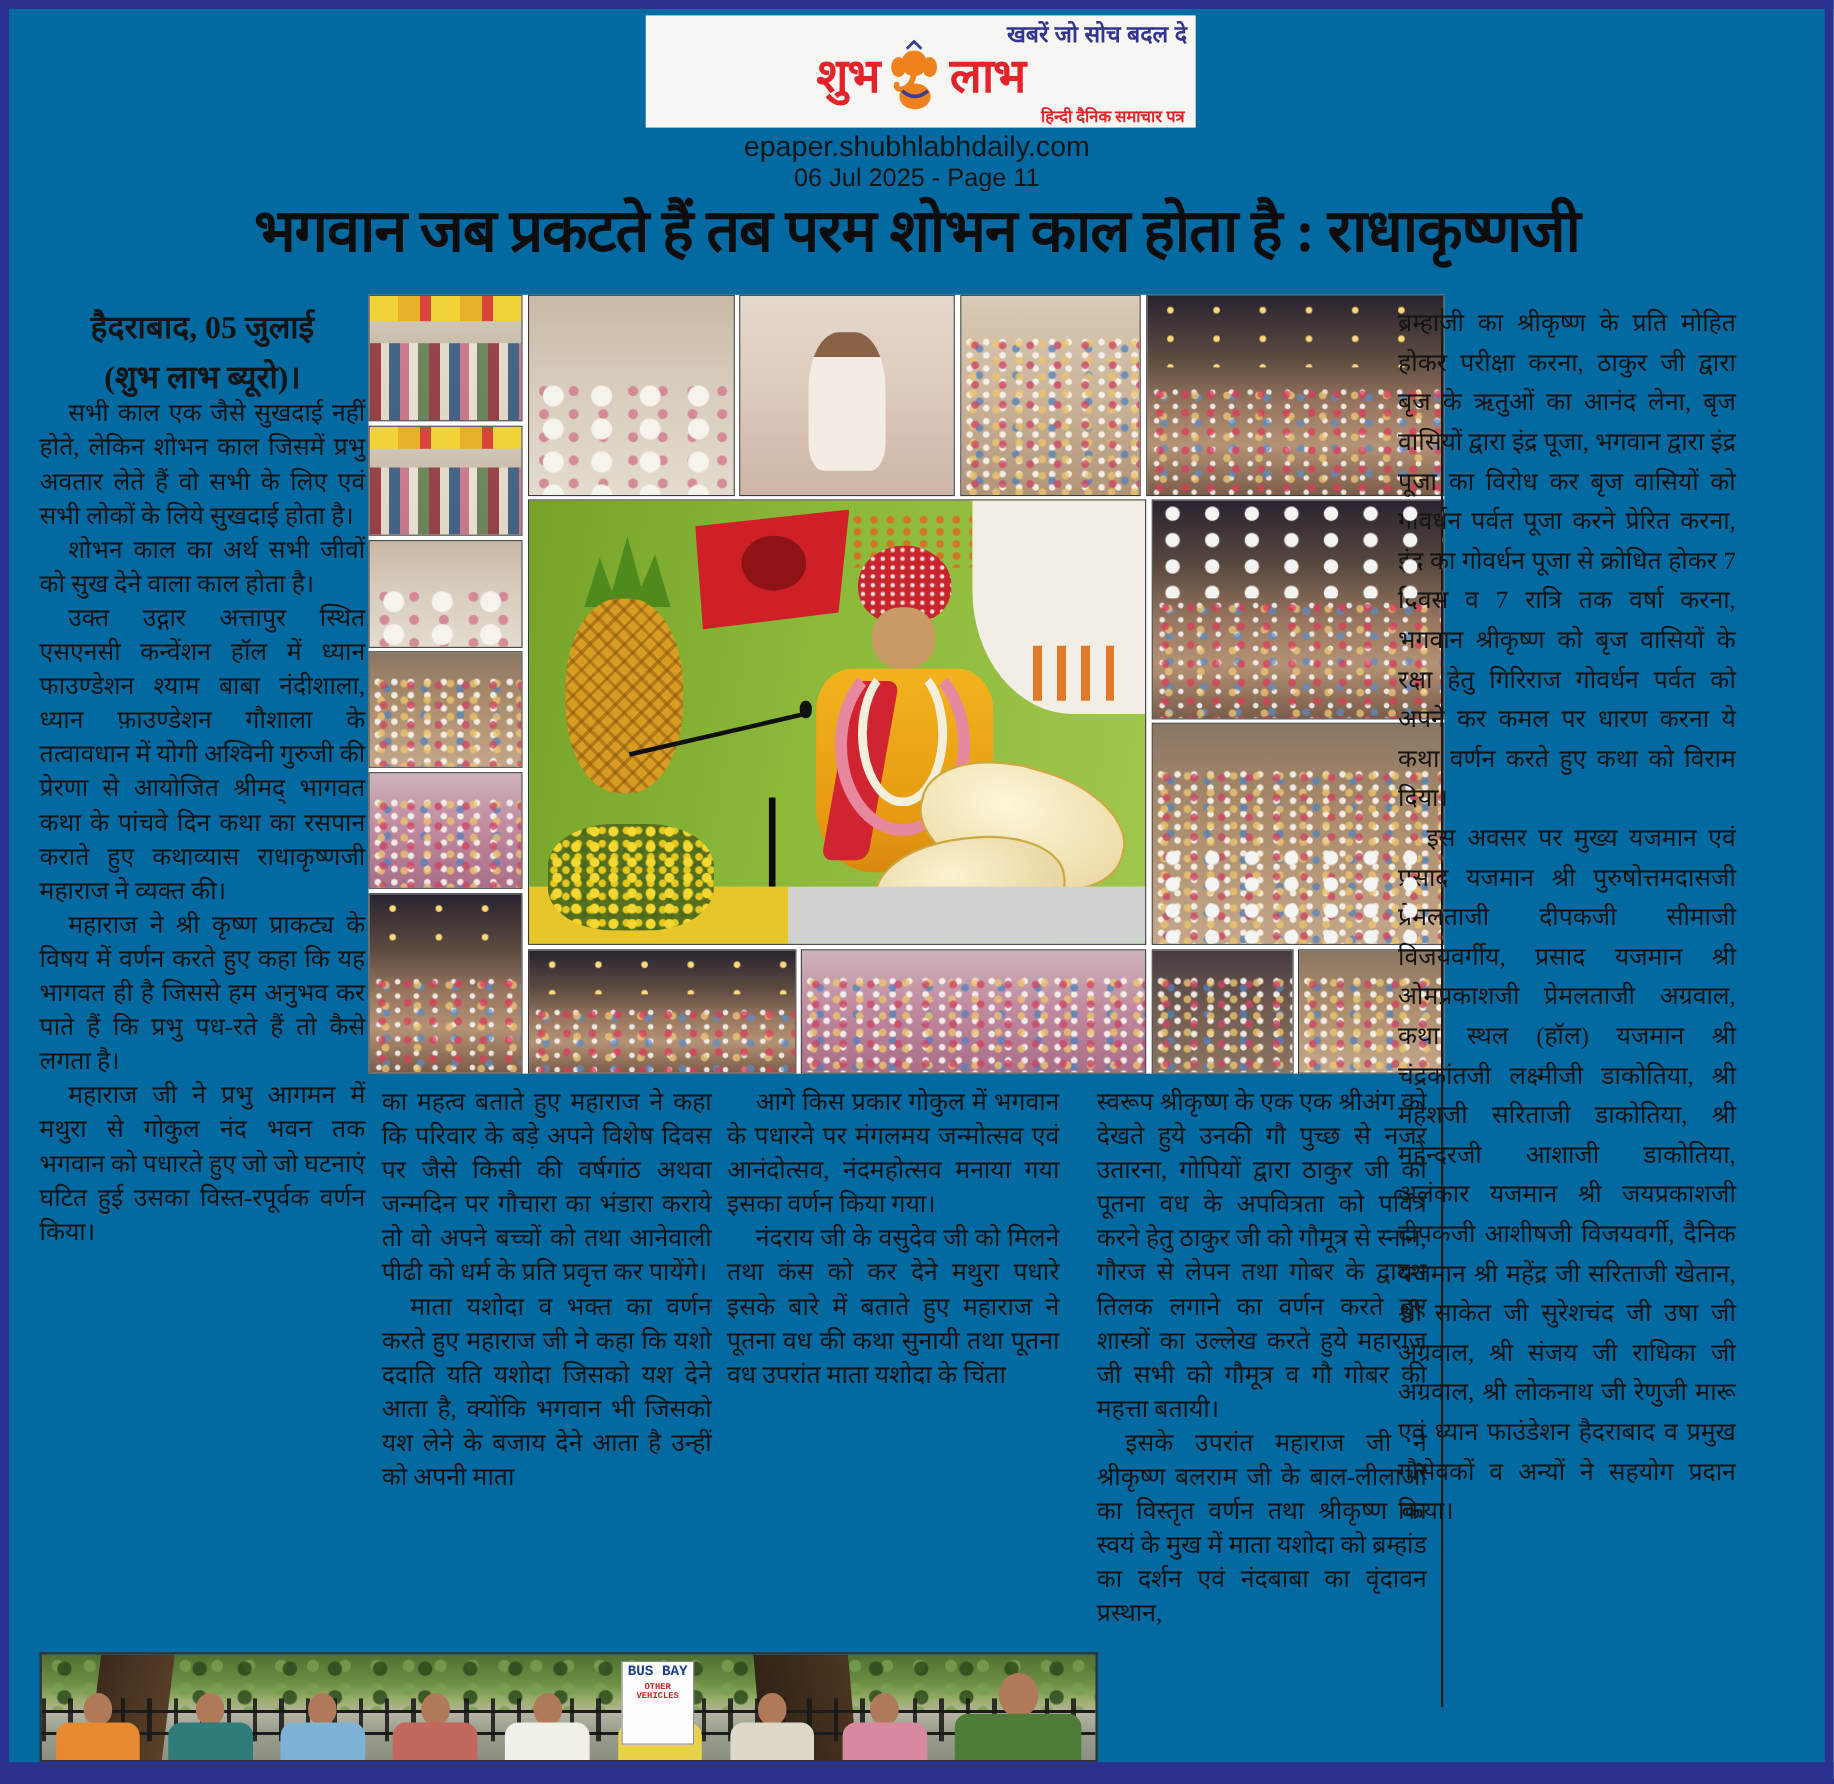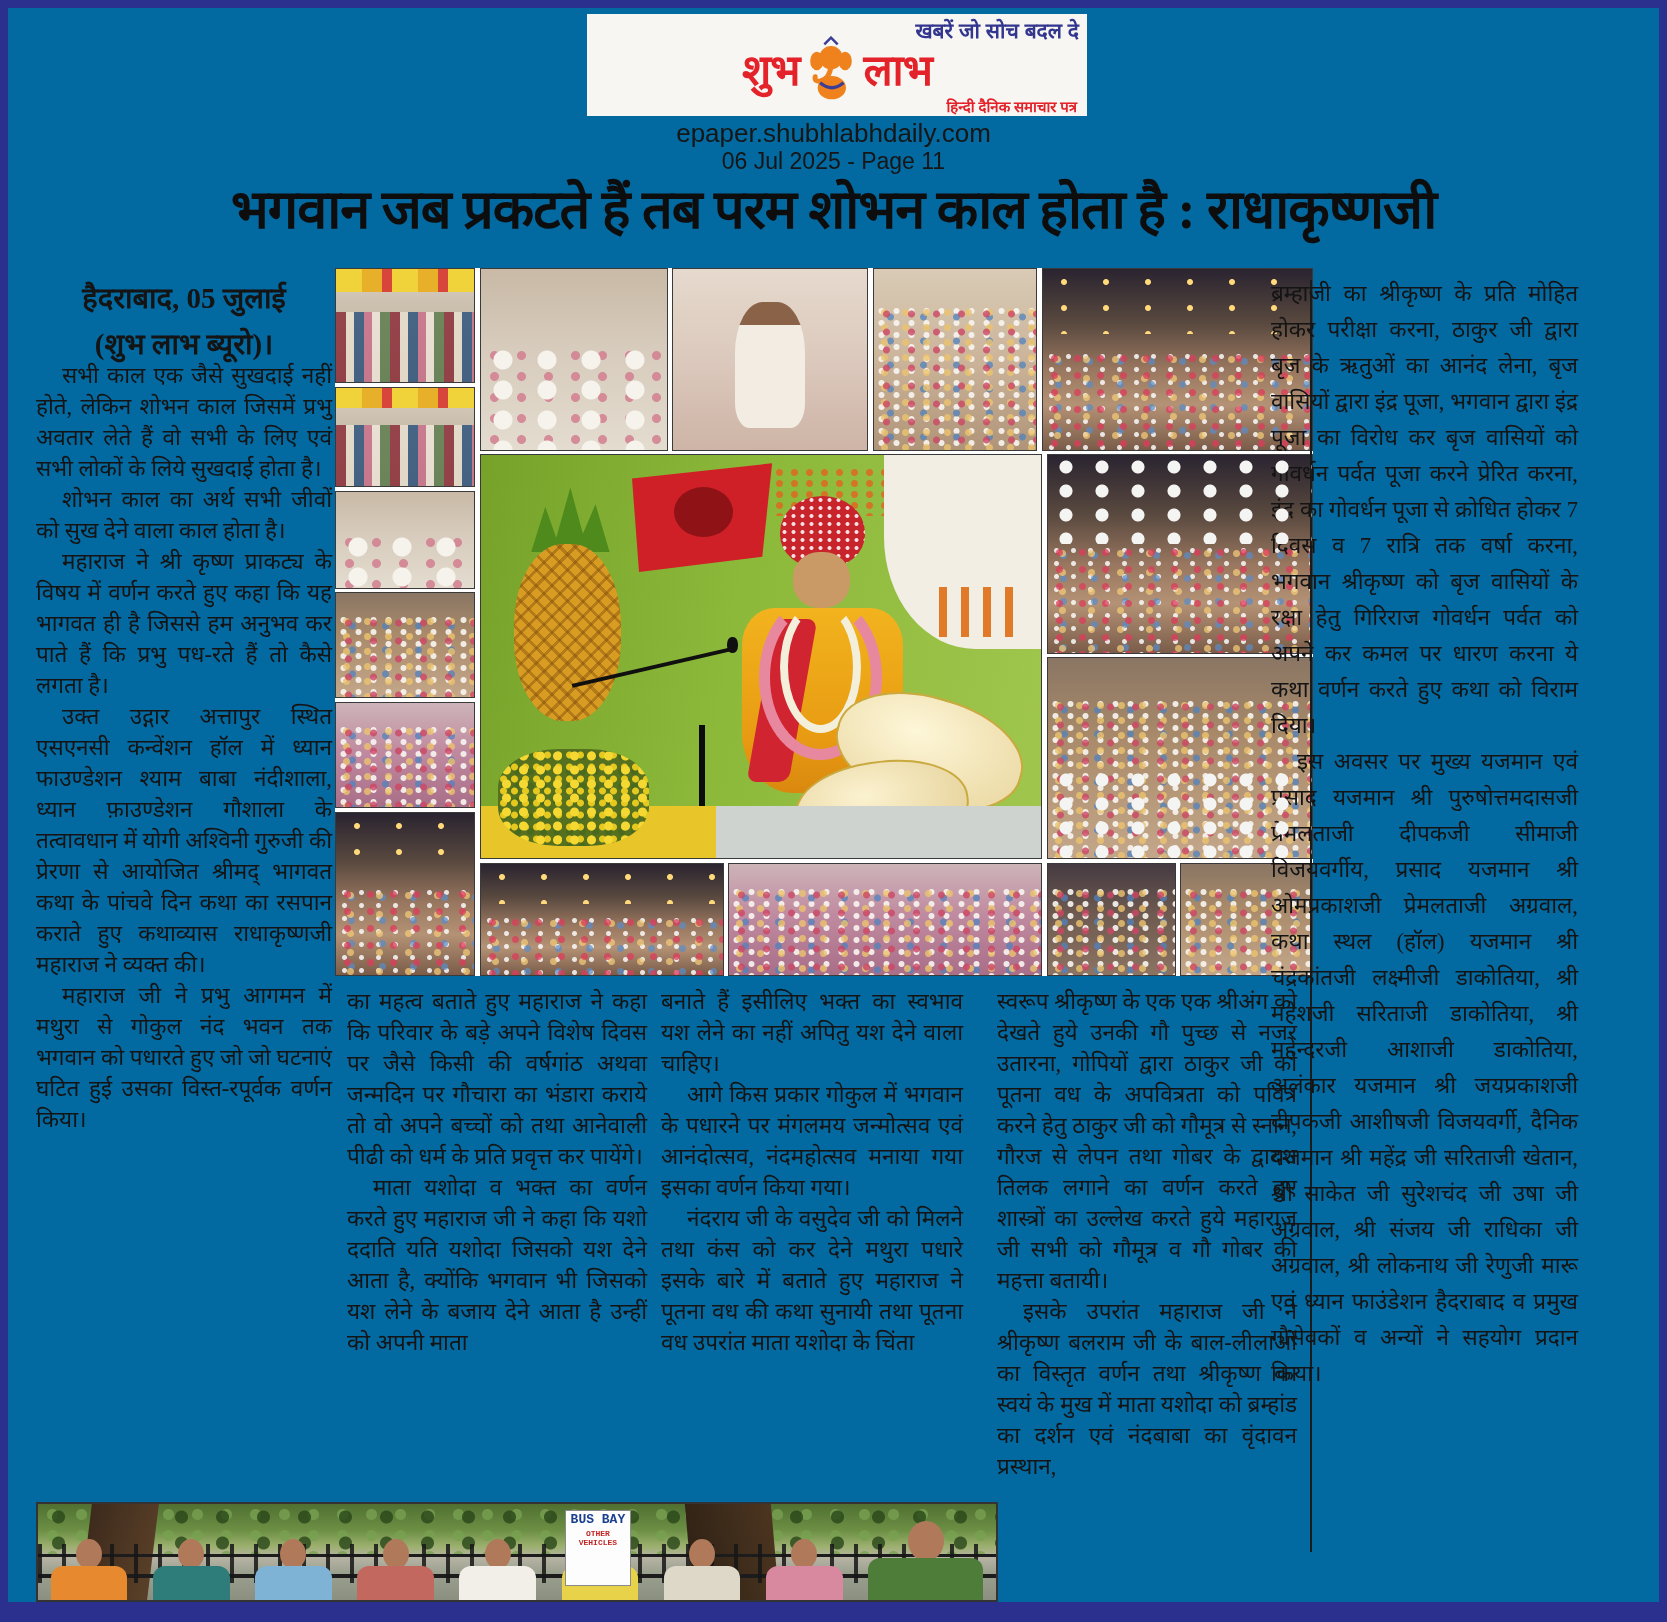--- a/index.html
+++ b/index.html
@@ -196,22 +196,22 @@
   <div class="site-url">epaper.shubhlabhdaily.com</div>
   <div class="edition">06 Jul 2025 - Page 11</div>
 
   <h1 class="headline">भगवान जब प्रकटते हैं तब परम शोभन काल होता है : राधाकृष्णजी</h1>
 
   <div class="col col1">
     <p class="dateline">हैदराबाद, 05 जुलाई</p>
     <p class="dateline">(शुभ लाभ ब्यूरो)।</p>
     <p class="ind">सभी काल एक जैसे सुखदाई नहीं होते, लेकिन शोभन काल जिसमें प्रभु अवतार लेते हैं वो सभी के लिए एवं सभी लोकों के लिये सुखदाई होता है।</p>
     <p class="ind">शोभन काल का अर्थ सभी जीवों को सुख देने वाला काल होता है।</p>
+    <p class="ind">उक्त उद्गार अत्तापुर स्थित एसएनसी कन्वेंशन हॉल में ध्यान फाउण्डेशन श्याम बाबा नंदीशाला, ध्यान फ़ाउण्डेशन गौशाला के तत्वावधान में योगी अश्विनी गुरुजी की प्रेरणा से आयोजित श्रीमद् भागवत कथा के पांचवे दिन कथा का रसपान कराते हुए कथाव्यास राधाकृष्णजी महाराज ने व्यक्त की।</p>
     <p class="ind">महाराज ने श्री कृष्ण प्राकट्य के विषय में वर्णन करते हुए कहा कि यह भागवत ही है जिससे हम अनुभव कर पाते हैं कि प्रभु पध-रते हैं तो कैसे लगता है।</p>
-    <p class="ind">उक्त उद्गार अत्तापुर स्थित एसएनसी कन्वेंशन हॉल में ध्यान फाउण्डेशन श्याम बाबा नंदीशाला, ध्यान फ़ाउण्डेशन गौशाला के तत्वावधान में योगी अश्विनी गुरुजी की प्रेरणा से आयोजित श्रीमद् भागवत कथा के पांचवे दिन कथा का रसपान कराते हुए कथाव्यास राधाकृष्णजी महाराज ने व्यक्त की।</p>
     <p class="ind">महाराज जी ने प्रभु आगमन में मथुरा से गोकुल नंद भवन तक भगवान को पधारते हुए जो जो घटनाएं घटित हुई उसका विस्त-रपूर्वक वर्णन किया।</p>
   </div>
 
   <div class="collage">
 
     <div class="ph ph-group ph-banner" style="left:0;top:0;width:14.3%;height:16.3%;"></div>
     <div class="ph ph-group ph-banner" style="left:0;top:16.8%;width:14.3%;height:14.2%;"></div>
     <div class="ph ph-sofa" style="left:0;top:31.5%;width:14.3%;height:13.8%;"></div>
     <div class="ph ph-crowd" style="left:0;top:45.8%;width:14.3%;height:15.0%;"></div>
     <div class="ph ph-crowd ph-pink" style="left:0;top:61.3%;width:14.3%;height:15.0%;"></div>
@@ -251,21 +251,20 @@
     <div class="ph ph-crowd ph-pink" style="left:40.2%;top:84.0%;width:32.1%;height:16.0%;"></div>
     <div class="ph ph-crowd ph-dark" style="left:72.8%;top:84.0%;width:13.2%;height:16.0%;"></div>
     <div class="ph ph-crowd" style="left:86.4%;top:84.0%;width:13.6%;height:16.0%;"></div>
   </div>
 
   <div class="col col2">
     <p>का महत्व बताते हुए महाराज ने कहा कि परिवार के बड़े अपने विशेष दिवस पर जैसे किसी की वर्षगांठ अथवा जन्मदिन पर गौचारा का भंडारा कराये तो वो अपने बच्चों को तथा आनेवाली पीढी को धर्म के प्रति प्रवृत्त कर पायेंगे।</p>
     <p class="ind">माता यशोदा व भक्त का वर्णन करते हुए महाराज जी ने कहा कि यशो ददाति यति यशोदा जिसको यश देने आता है, क्योंकि भगवान भी जिसको यश लेने के बजाय देने आता है उन्हीं को अपनी माता</p>
   </div>
   <div class="col col3">
-    <p>बनाते हैं इसीलिए भक्त का स्वभाव यश लेने का नहीं अपितु यश देने वाला चाहिए।</p>
     <p class="ind">आगे किस प्रकार गोकुल में भगवान के पधारने पर मंगलमय जन्मोत्सव एवं आनंदोत्सव, नंदमहोत्सव मनाया गया इसका वर्णन किया गया।</p>
     <p class="ind">नंदराय जी के वसुदेव जी को मिलने तथा कंस को कर देने मथुरा पधारे इसके बारे में बताते हुए महाराज ने पूतना वध की कथा सुनायी तथा पूतना वध उपरांत माता यशोदा के चिंता</p>
   </div>
   <div class="col col4">
     <p>स्वरूप श्रीकृष्ण के एक एक श्रीअंग को देखते हुये उनकी गौ पुच्छ से नजर उतारना, गोपियों द्वारा ठाकुर जी को पूतना वध के अपवित्रता को पवित्र करने हेतु ठाकुर जी को गौमूत्र से स्नान, गौरज से लेपन तथा गोबर के द्वादश तिलक लगाने का वर्णन करते हुए शास्त्रों का उल्लेख करते हुये महाराज जी सभी को गौमूत्र व गौ गोबर की महत्ता बतायी।</p>
     <p class="ind">इसके उपरांत महाराज जी ने श्रीकृष्ण बलराम जी के बाल-लीलाओं का विस्तृत वर्णन तथा श्रीकृष्ण का स्वयं के मुख में माता यशोदा को ब्रम्हांड का दर्शन एवं नंदबाबा का वृंदावन प्रस्थान,</p>
   </div>
 
   <div class="vrule"></div>
   <div class="col col5">

